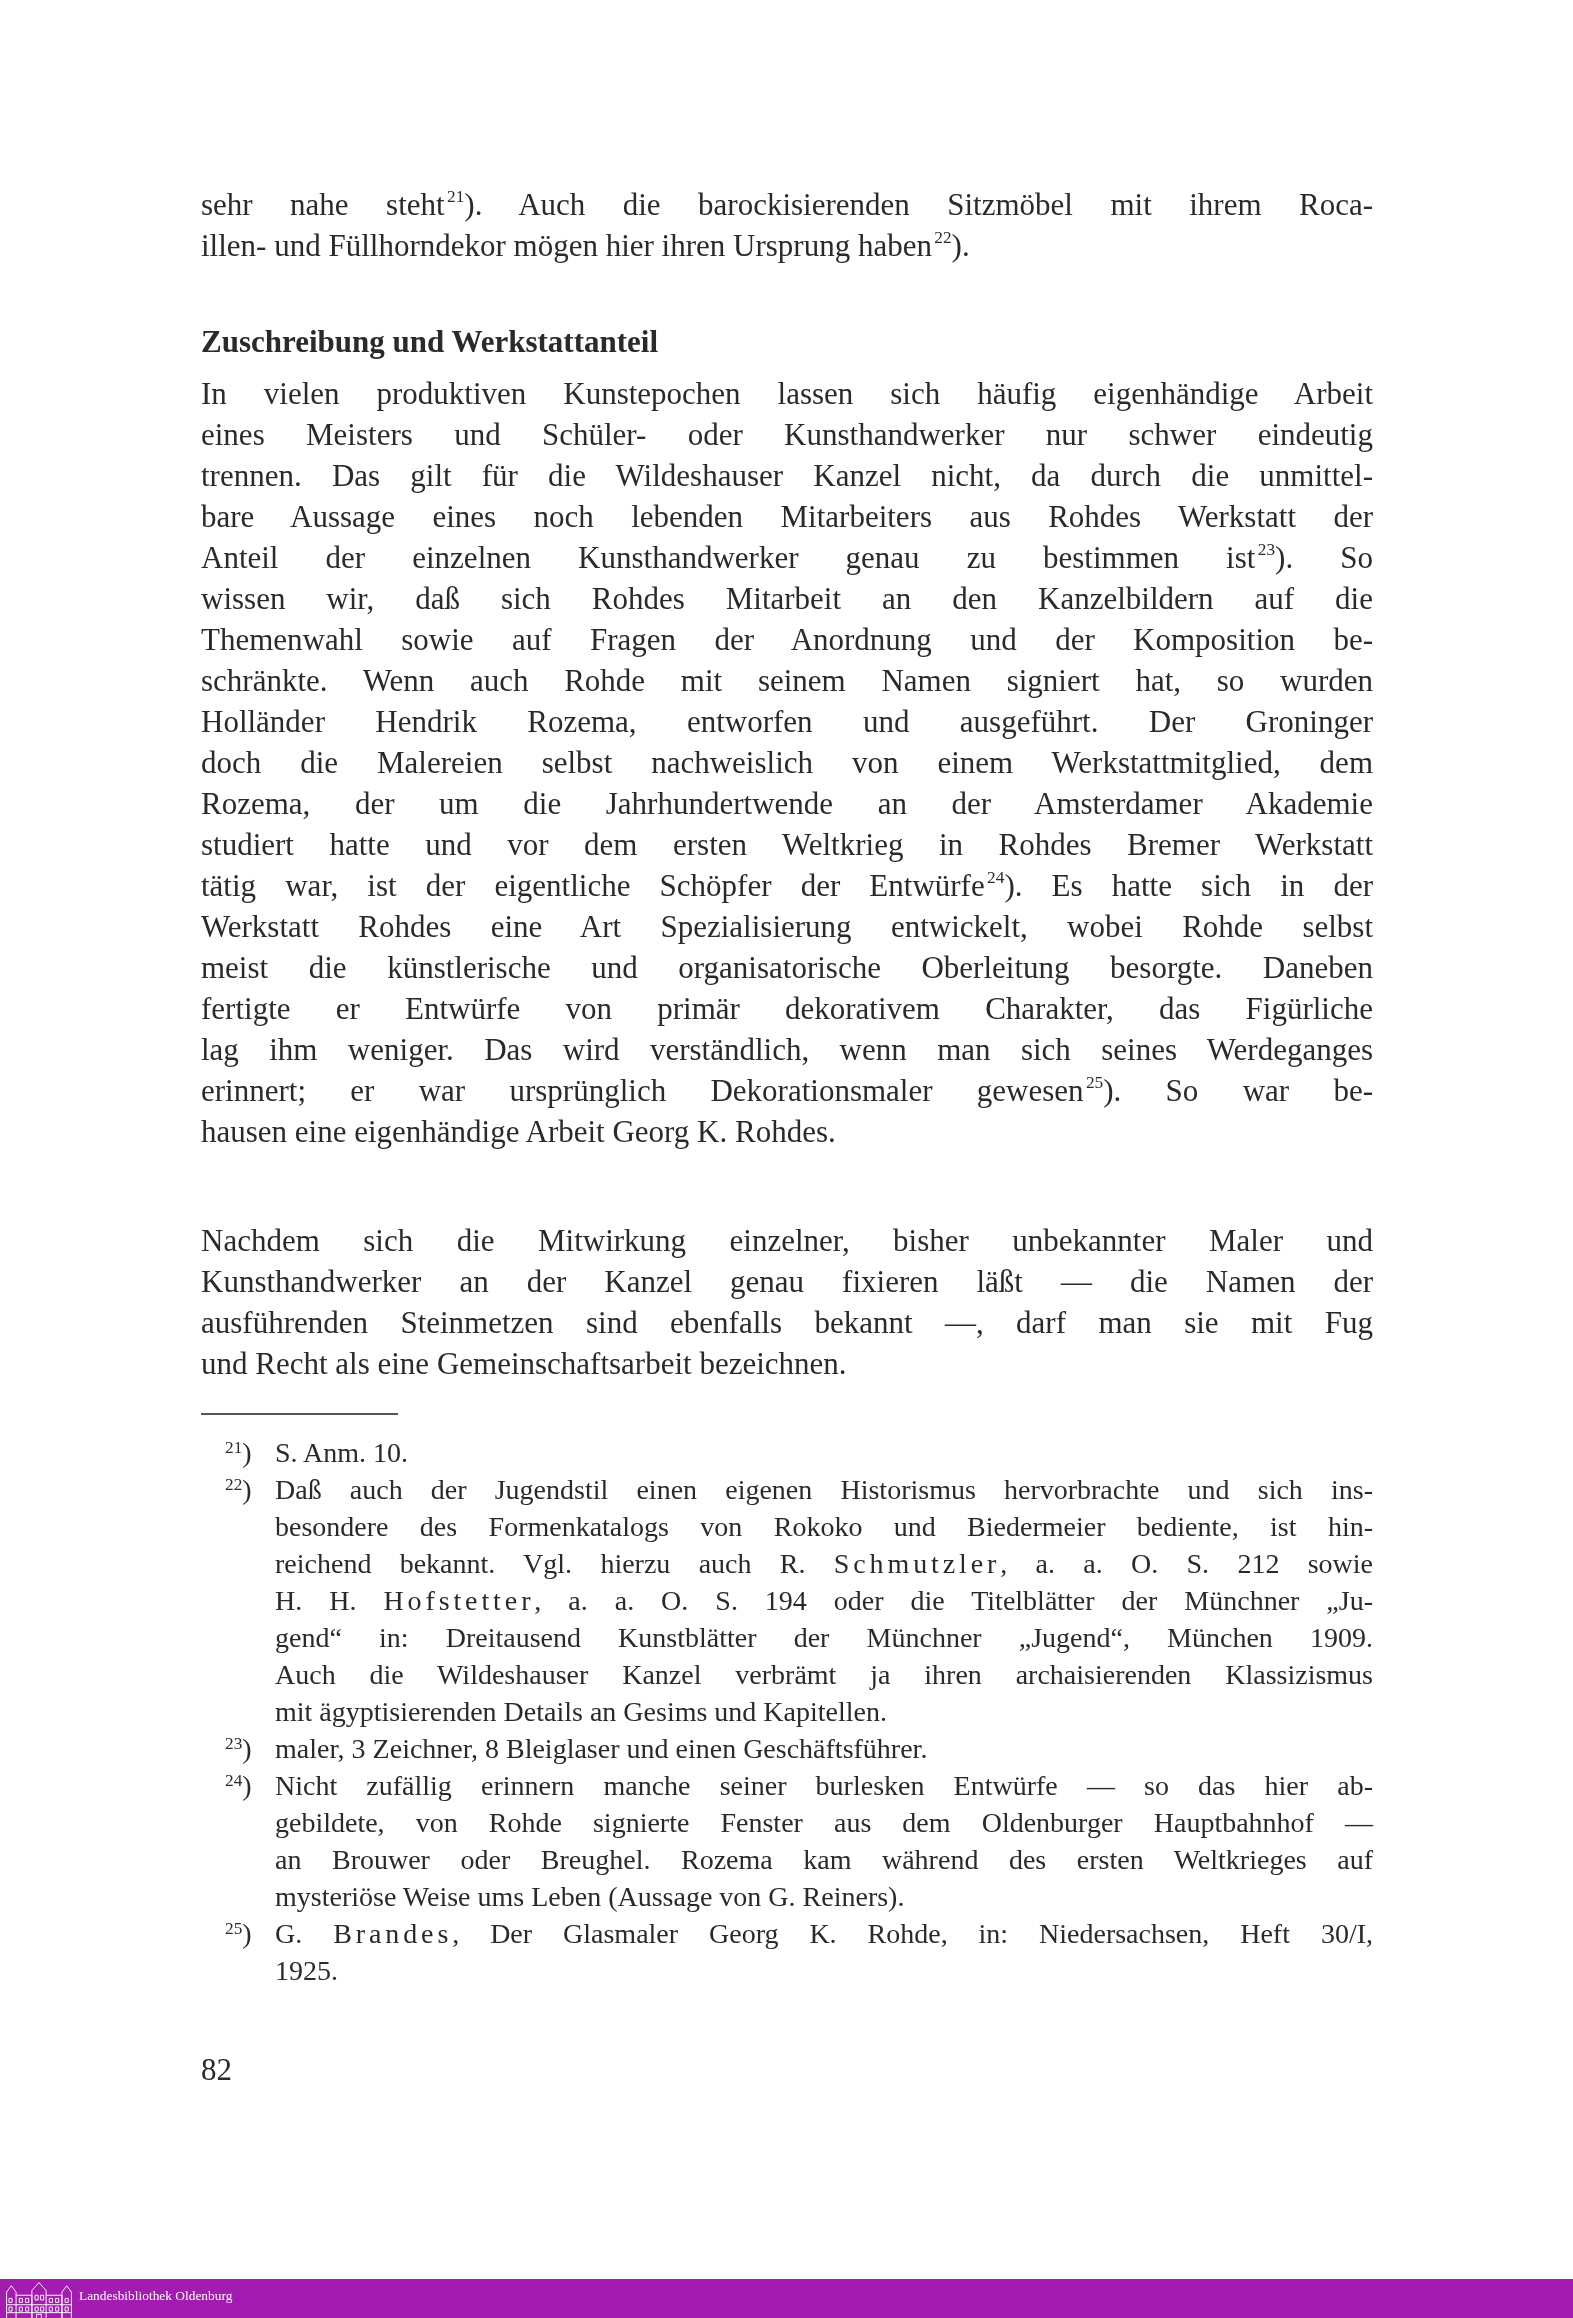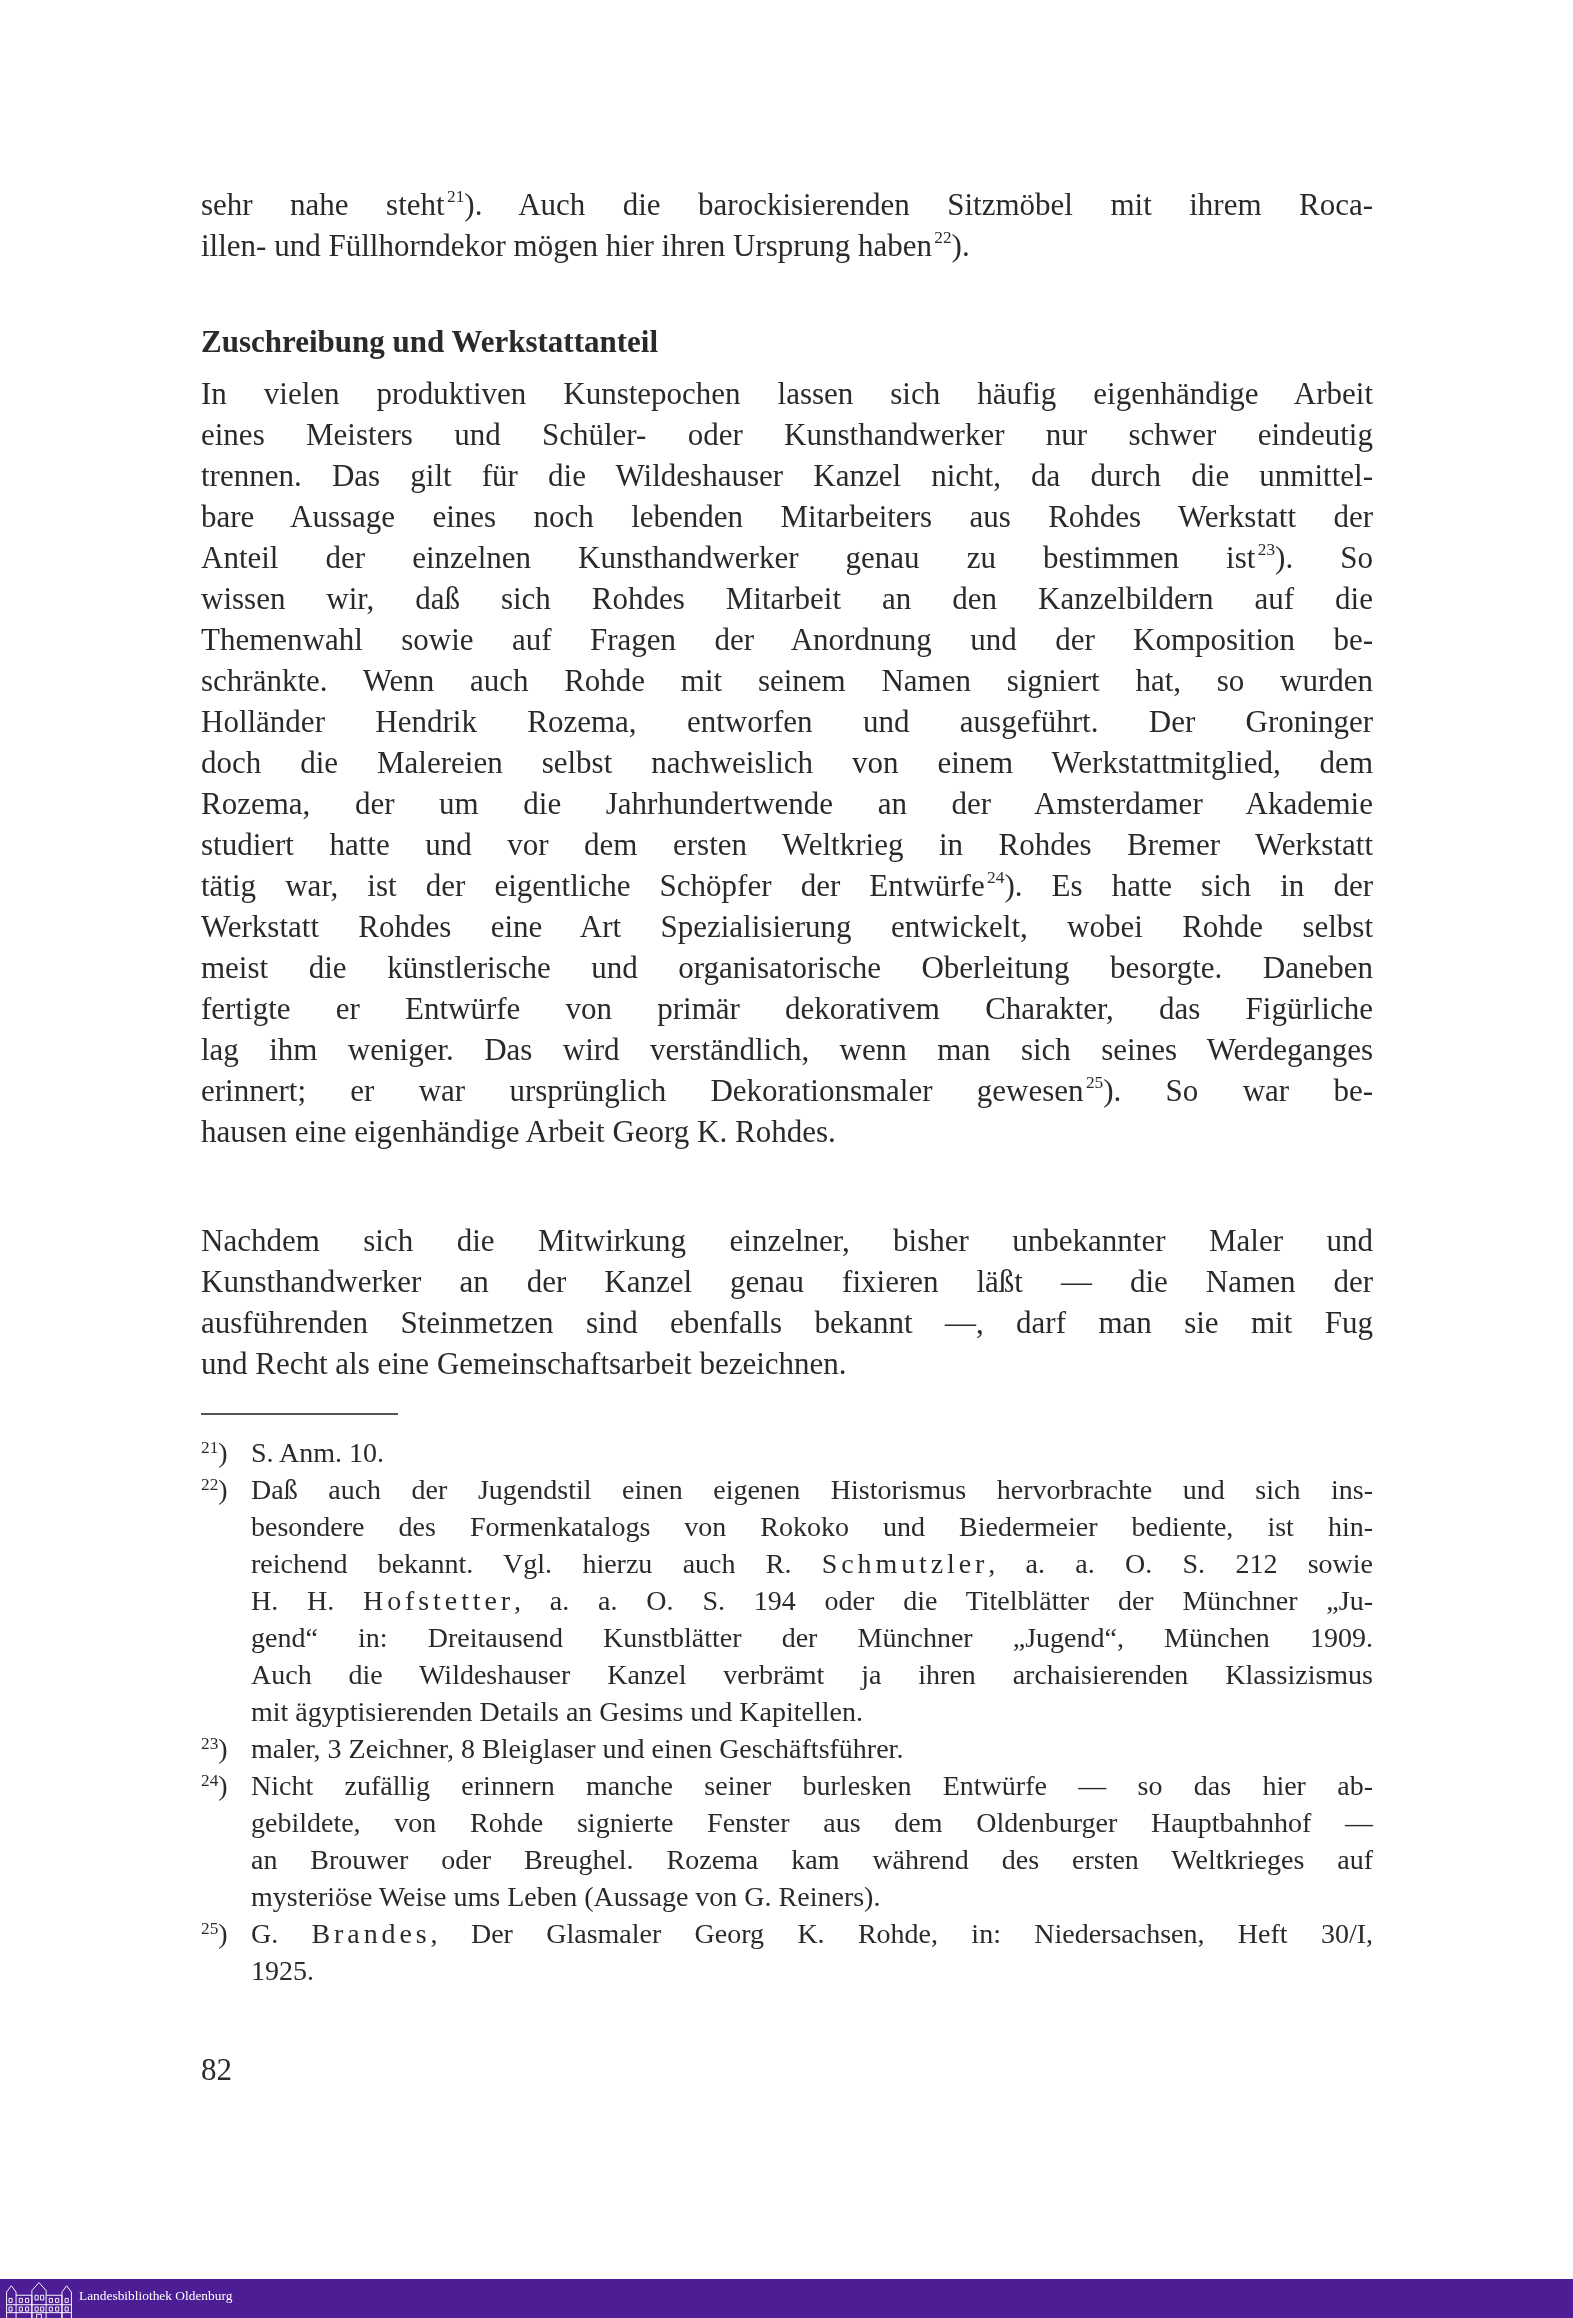--- a/index.html
+++ b/index.html
@@ -12,32 +12,32 @@
   .block { position: absolute; left: 201px; width: 1172px; }
   .line {
     display: block; white-space: nowrap; font-size: 31px; line-height: 41px;
     text-align: justify; text-align-last: justify; height: 41px; overflow: visible;
   }
   .line.last { text-align-last: left; }
   sup.fn { font-size: 17.3px; vertical-align: 0; position: relative; top: -12.6px; margin-left: 2.4px; }
   .heading { font-size: 31px; font-weight: bold; line-height: 41px; }
   .rule { position: absolute; left: 201px; top: 1413px; width: 197px; height: 1.6px; background: #555; }
   .fnblock { position: absolute; left: 201px; width: 1172px; }
-  .fn-entry { position: relative; padding-left: 50px; }
+  .fn-entry { position: relative; padding-left: 50px; margin-left: 24px; }
   .fn-num { position: absolute; left: 0; top: 0; font-size: 28px; line-height: 37px; }
   .fn-num sup { font-size: 17.3px; position: relative; top: -9.4px; vertical-align: 0; }
   .fline {
     display: block; white-space: nowrap; font-size: 28px; line-height: 37px; height: 37px;
     text-align: justify; text-align-last: justify;
   }
   .fline.last { text-align-last: left; }
   .spaced { letter-spacing: 3.9px; }
   .pagenum { position: absolute; left: 201px; top: 2046px; font-size: 31px; line-height: 47px; }
   .footer-bar {
-    position: absolute; left: 0; top: 2279px; width: 1574px; height: 39px; background: #4c1d95;
+    position: absolute; left: 0; top: 2279px; width: 1574px; height: 39px; background: #a21caf;
   }
   .footer-logo { position: absolute; left: 4.7px; top: 1.6px; width: 68px; height: 38px; }
   .footer-text {
     position: absolute; left: 79px; top: 9.4px; color: #ffffff; font-size: 13.4px;
     font-family: "Liberation Serif", serif;
   }
 </style>
 </head>
 <body>
 

